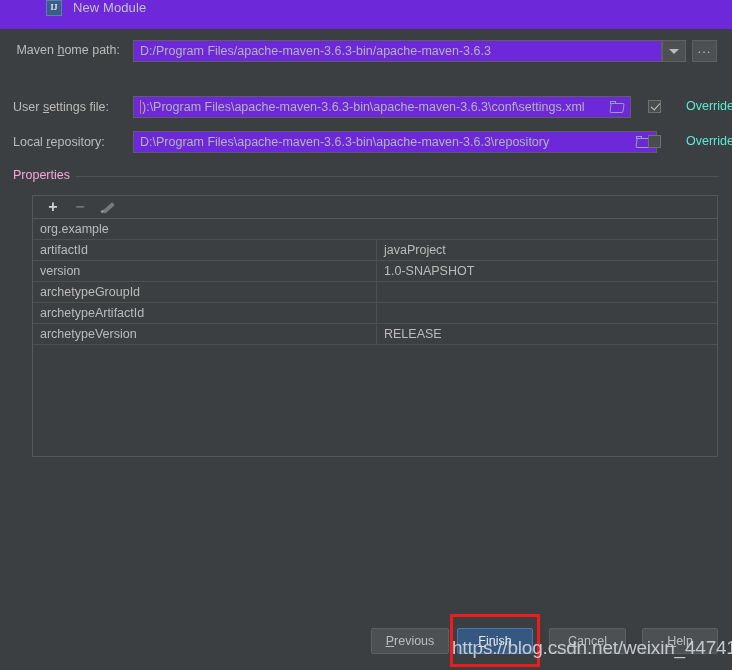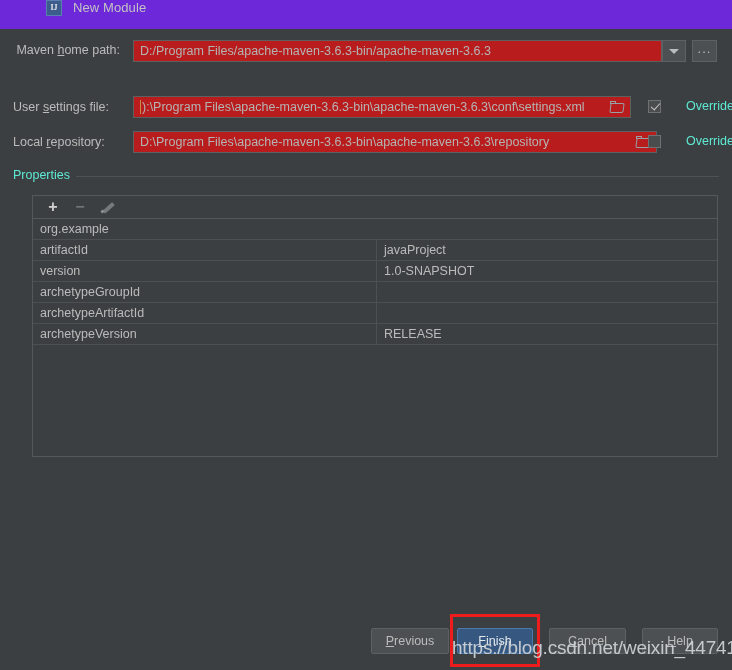--- a/index.html
+++ b/index.html
@@ -68,21 +68,21 @@
     position: absolute;
     font-size: 12.5px;
     color: #bbbbbb;
     white-space: nowrap;
     text-align: right;
   }
   .mn { text-decoration: underline; }
 
   .txtfield {
     position: absolute;
-    background: #b91c1c;
+    background: #6d28d9;
     border: 1px solid #5e6060;
     box-sizing: border-box;
     height: 22px;
     display: flex;
     align-items: center;
     padding: 0 4px 0 6px;
     color: #b4b4b4;
     font-size: 12.5px;
     white-space: nowrap;
     overflow: hidden;
@@ -189,21 +189,21 @@
     font-size: 12.5px;
     color: #5eead4;
     white-space: nowrap;
   }
 
   
   #props-label {
     position: absolute;
     left: 13px; top: 168px;
     font-size: 12.5px;
-    color: #5eead4;
+    color: #f9a8d4;
     background: #3c3f41;
     padding-right: 6px;
     z-index: 2;
   }
   #props-line {
     position: absolute;
     left: 13px; top: 176px;
     width: 706px; height: 1px;
     background: #4f5254;
   }

